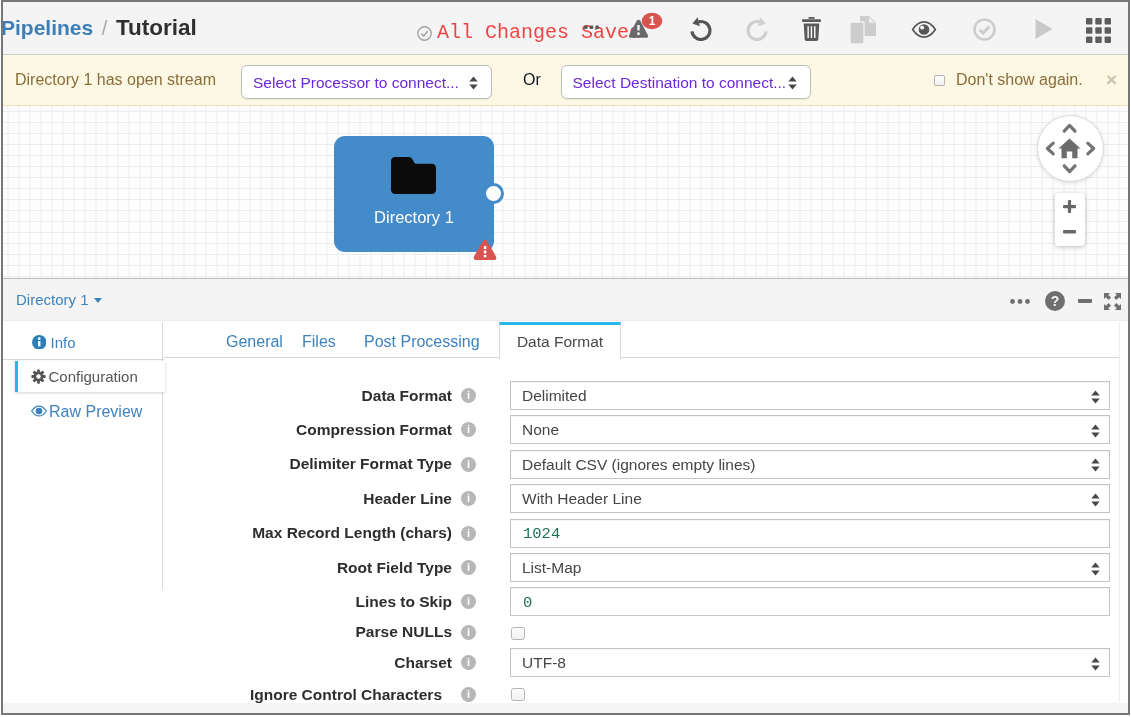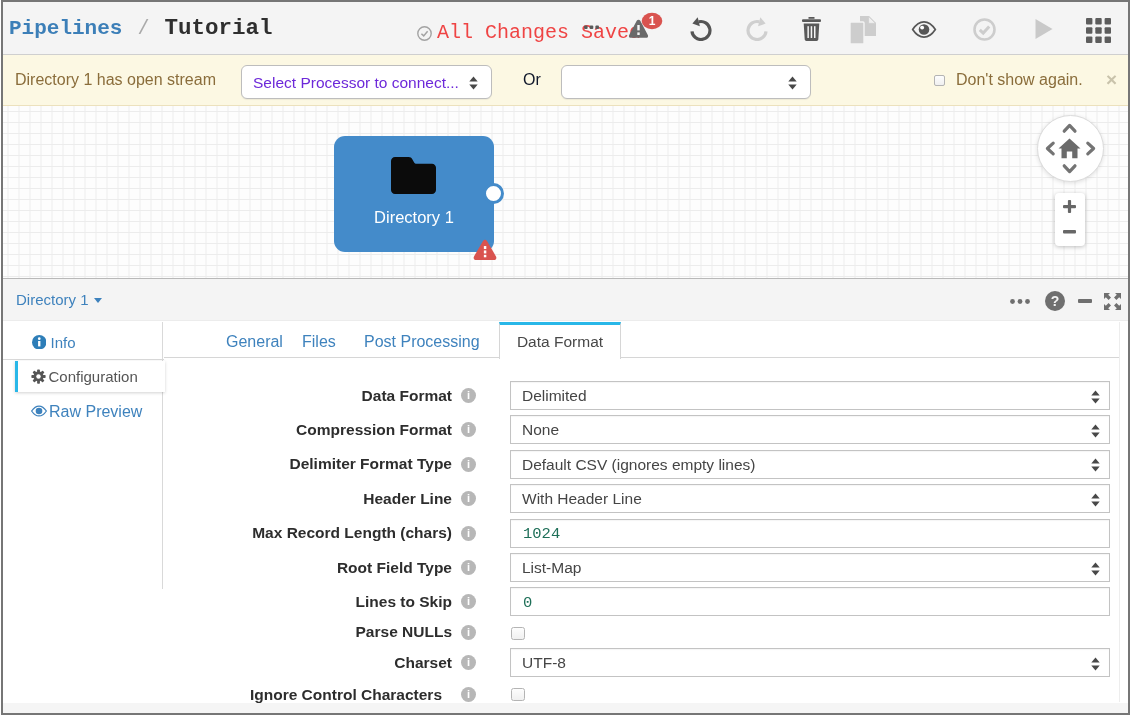--- a/index.html
+++ b/index.html
@@ -2,21 +2,21 @@
 <html><head>
 <meta charset="utf-8">
 <style>
 * { margin:0; padding:0; box-sizing:border-box; }
 html,body { width:1131px; height:717px; background:#fff; font-family:"Liberation Sans", sans-serif; overflow:hidden; }
 .abs { position:absolute; }
 #frame { left:1px; top:0px; width:1129px; height:715px; border:2px solid #767676; z-index:99; pointer-events:none; }
 
 
 #topbar { left:3px; top:2px; width:1125px; height:53px; background:#f4f4f4; border-bottom:1px solid #cfcfcf; }
-#title { left:9px; top:15px; font-size:21px; font-weight:bold; color:#2f2f2f; letter-spacing:0;font-family:Liberation Mono, monospace; }
+#title { left:1px; top:15px; font-size:21px; font-weight:bold; color:#2f2f2f; letter-spacing:0; }
 #title .lnk { color:#3c7fb8; }
 #title .sep { color:#a9a9a9; font-weight:normal; padding:0 3px; font-size:20px; }
 #saved { left:417px; top:21px; font-size:20px; color:#ef4444;font-family:Liberation Mono, monospace; }
 #saved svg { vertical-align:-3px; margin-right:5px; }
 
 
 #ybar { left:3px; top:55px; width:1125px; height:51px; background:#fcf8e3; border-bottom:1px solid #ece1bd; }
 .sel { background:#fff; border:1px solid #bdbdbd; border-radius:6px; height:33px; box-shadow:0 1px 1px rgba(0,0,0,0.06); }
 .sel .txt { position:absolute; left:11px; top:8px; font-size:15.5px; color:#6d28d9; }
 .sel .arr { position:absolute; right:12px; top:8.5px; }
@@ -131,20 +131,21 @@
 <div class="abs msg" style="left:15px; top:71px; font-size:16px; color:#8a6d3b;">Directory 1 has open stream</div>
 <div class="abs sel" id="sel1" style="left:241px; top:64.5px; width:250.5px; height:34.5px;">
     <span class="txt">Select Processor to connect...</span>
     <span class="arr"><svg width="11" height="18" viewBox="0 0 11 18">
         <path d="M1.3 7.6 L5.5 2.6 L9.7 7.6 Z" fill="#484848"></path>
         <path d="M1.3 10.4 L5.5 15.4 L9.7 10.4 Z" fill="#484848"></path>
       </svg></span>
   </div>
 <div class="abs" id="or" style="left:523px; top:71px; font-size:16px; color:#0f172a;">Or</div>
 <div class="abs sel" id="sel2" style="left:560.5px; top:64.5px; width:250px; height:34.5px;">
+    <span class="txt">Select Destination to connect...</span>
     <span class="arr"><svg width="11" height="18" viewBox="0 0 11 18">
         <path d="M1.3 7.6 L5.5 2.6 L9.7 7.6 Z" fill="#484848"></path>
         <path d="M1.3 10.4 L5.5 15.4 L9.7 10.4 Z" fill="#484848"></path>
       </svg></span>
   </div>
 <span class="abs cb" style="left:933.5px; top:75px; width:11px; height:11px; border-radius:2px;"></span>
 <div class="abs" style="left:956px; top:71px; font-size:16px; color:#8a6d3b;">Don't show again.</div>
 <div class="abs" style="left:1106px; top:69px; font-size:19px; font-weight:bold; color:#c9c3ab;">×</div>
 
 <div class="abs" id="canvas"></div>

